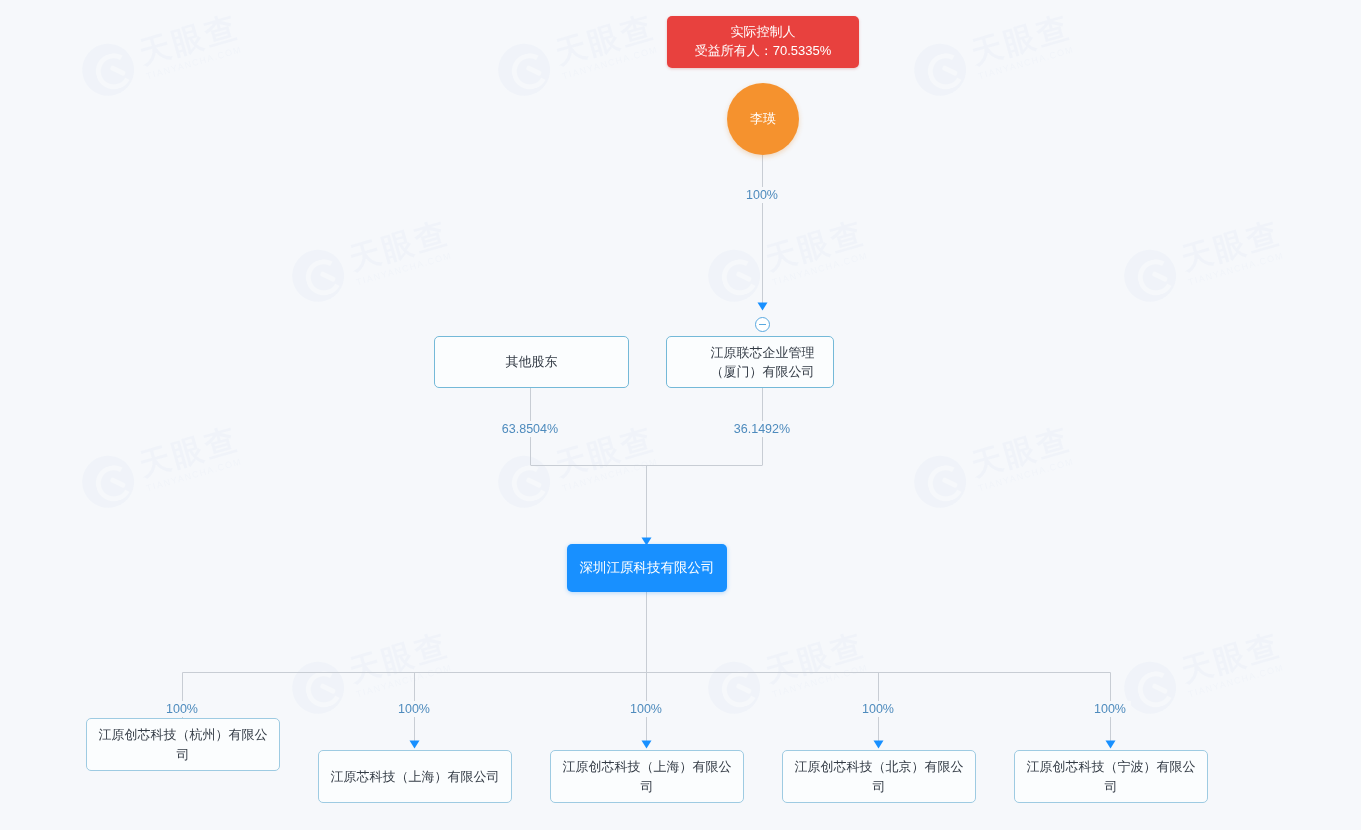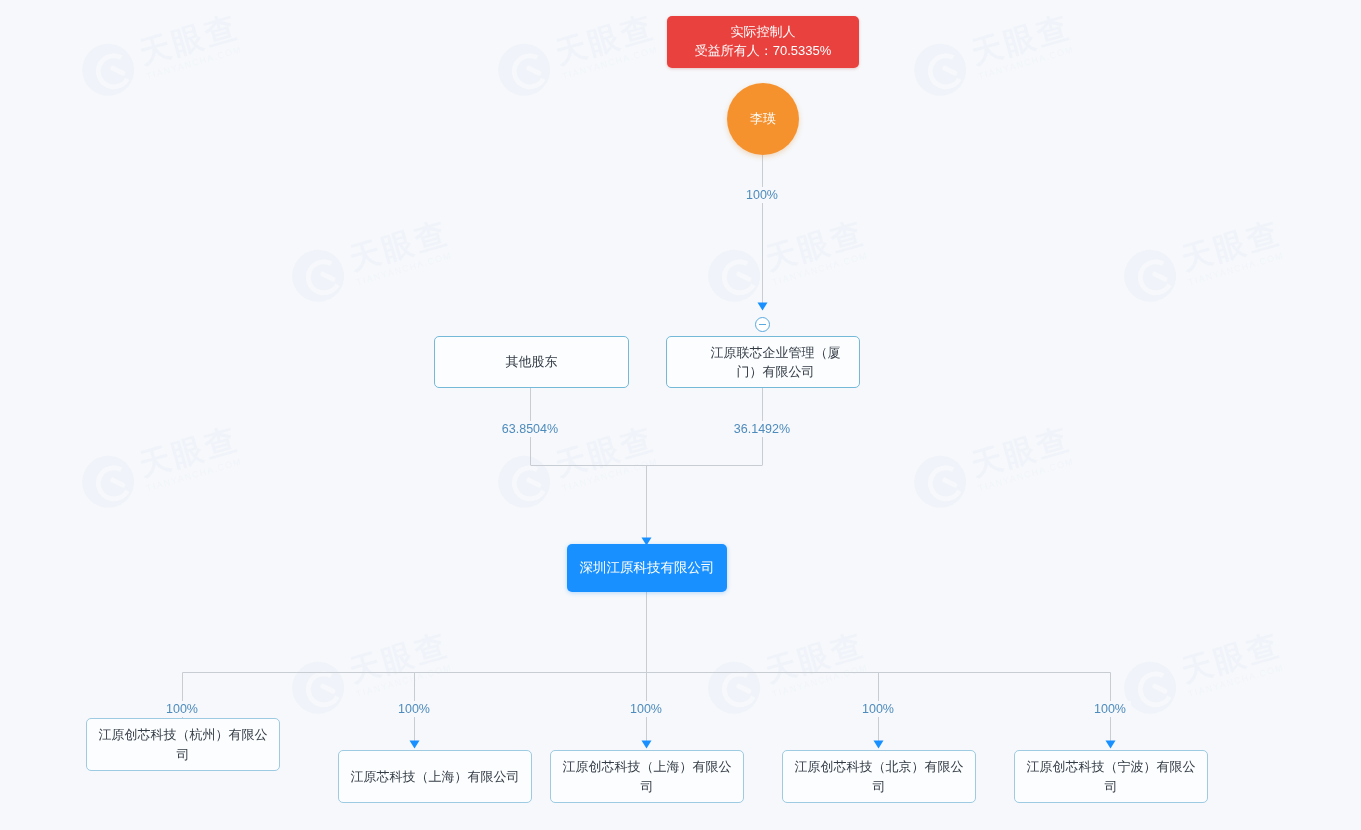--- a/index.html
+++ b/index.html
@@ -325,21 +325,21 @@
     <span class="bar"></span>
   </div>
 
   <div class="node" style="left:434px; top:336px;">
     <div class="box" style="width:195px; height:52px;">
       <span>其他股东</span>
     </div>
   </div>
 
   <div class="node" style="left:666px; top:336px;">
-    <div class="box" style="width:194px; height:52px;padding-left:33px;">
+    <div class="box" style="width:168px; height:52px;padding-left:33px;">
       <span>江原联芯企业管理（厦门）有限公司</span>
     </div>
   </div>
 
   <div class="edge-label" style="left:530px; top:421px;">63.8504%</div>
   <div class="edge-label" style="left:762px; top:421px;">36.1492%</div>
 
   <div class="node" style="left:567px; top:544px;">
     <div class="box-primary" style="width:160px; height:48px;">
       <span>深圳江原科技有限公司</span>
@@ -350,21 +350,21 @@
   <div class="edge-label" style="left:414px; top:701px;">100%</div>
   <div class="edge-label" style="left:646px; top:701px;">100%</div>
   <div class="edge-label" style="left:878px; top:701px;">100%</div>
   <div class="edge-label" style="left:1110px; top:701px;">100%</div>
 
   <div class="node" style="left:86px; top:718px;">
     <div class="box light" style="width:194px; height:53px;">
       <span>江原创芯科技（杭州）有限公司</span>
     </div>
   </div>
-  <div class="node" style="left:318px; top:750px;margin-left:20px;">
+  <div class="node" style="left:318px; top:750px;">
     <div class="box light" style="width:194px; height:53px;">
       <span>江原芯科技（上海）有限公司</span>
     </div>
   </div>
   <div class="node" style="left:550px; top:750px;">
     <div class="box light" style="width:194px; height:53px;">
       <span>江原创芯科技（上海）有限公司</span>
     </div>
   </div>
   <div class="node" style="left:782px; top:750px;">

